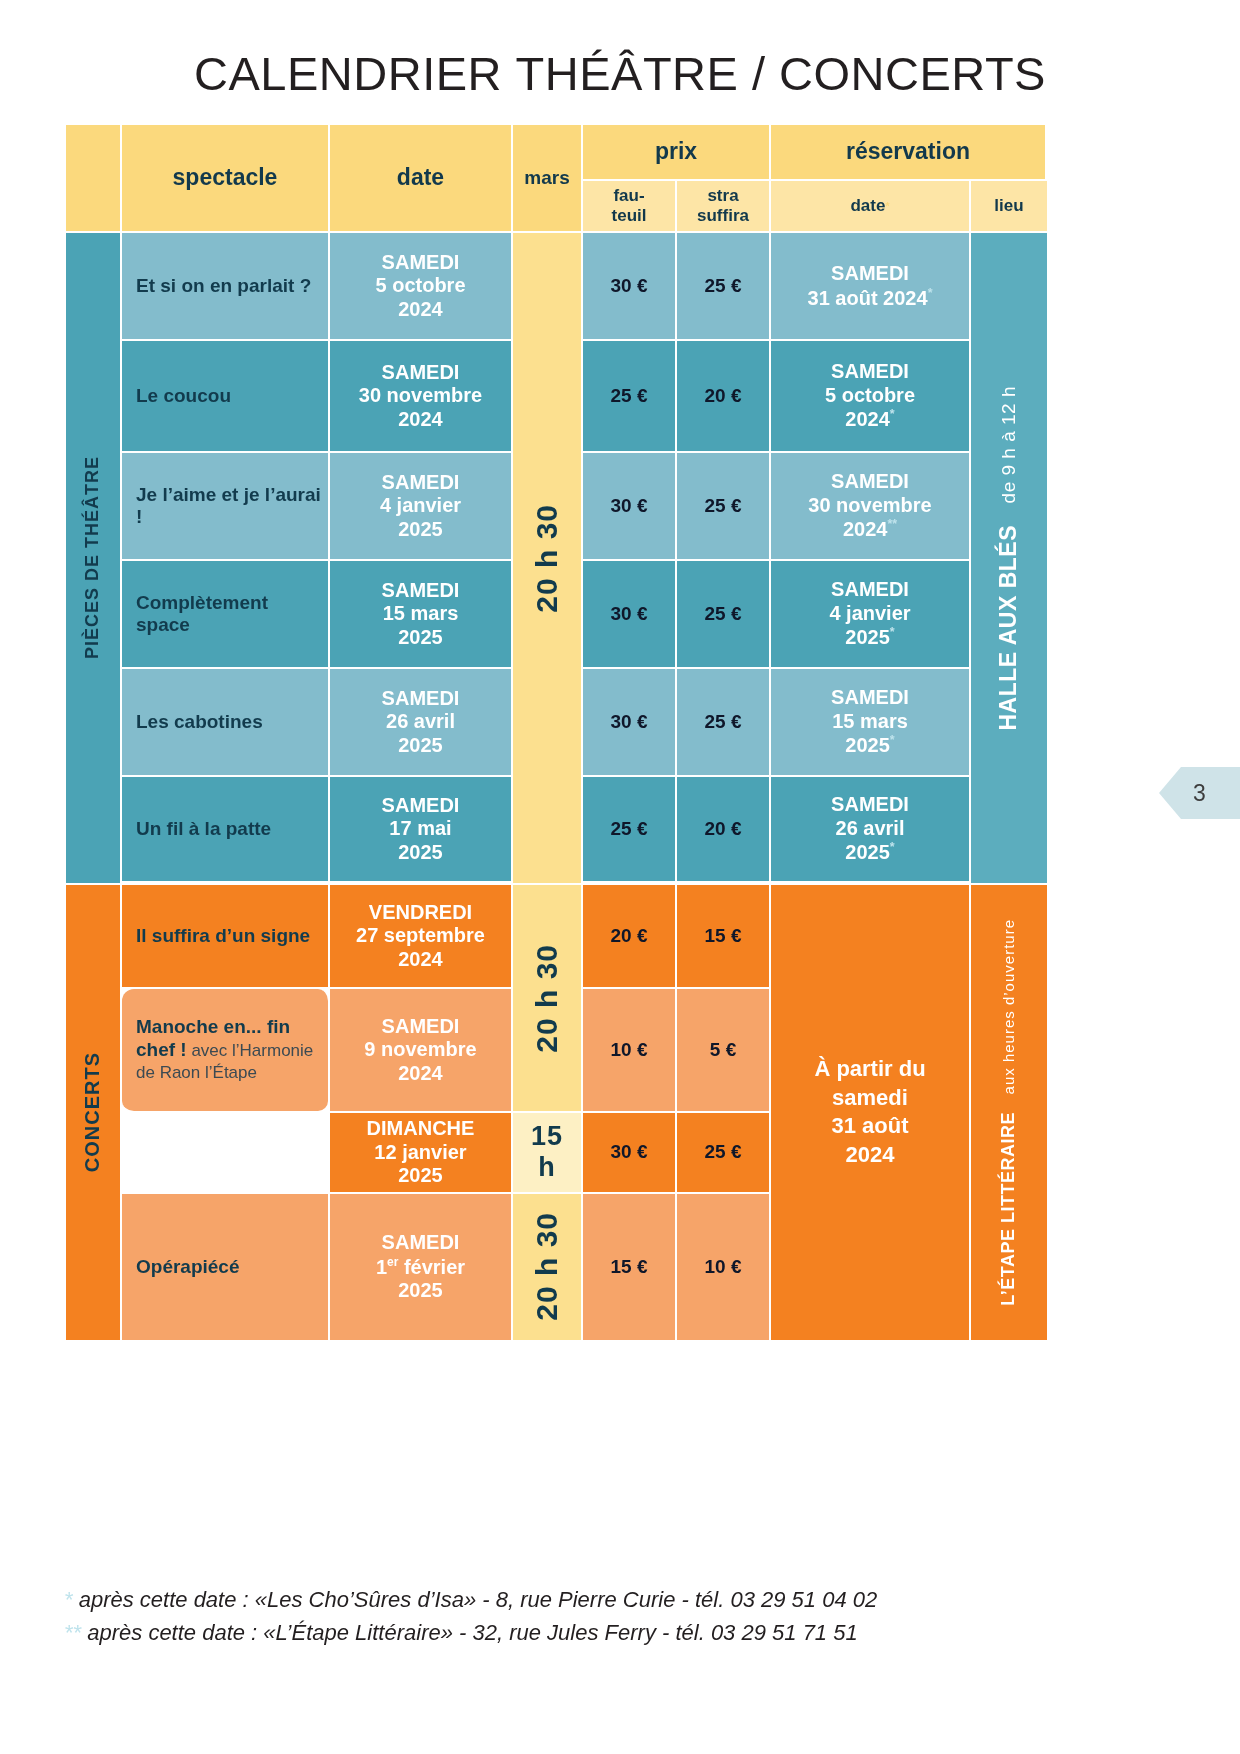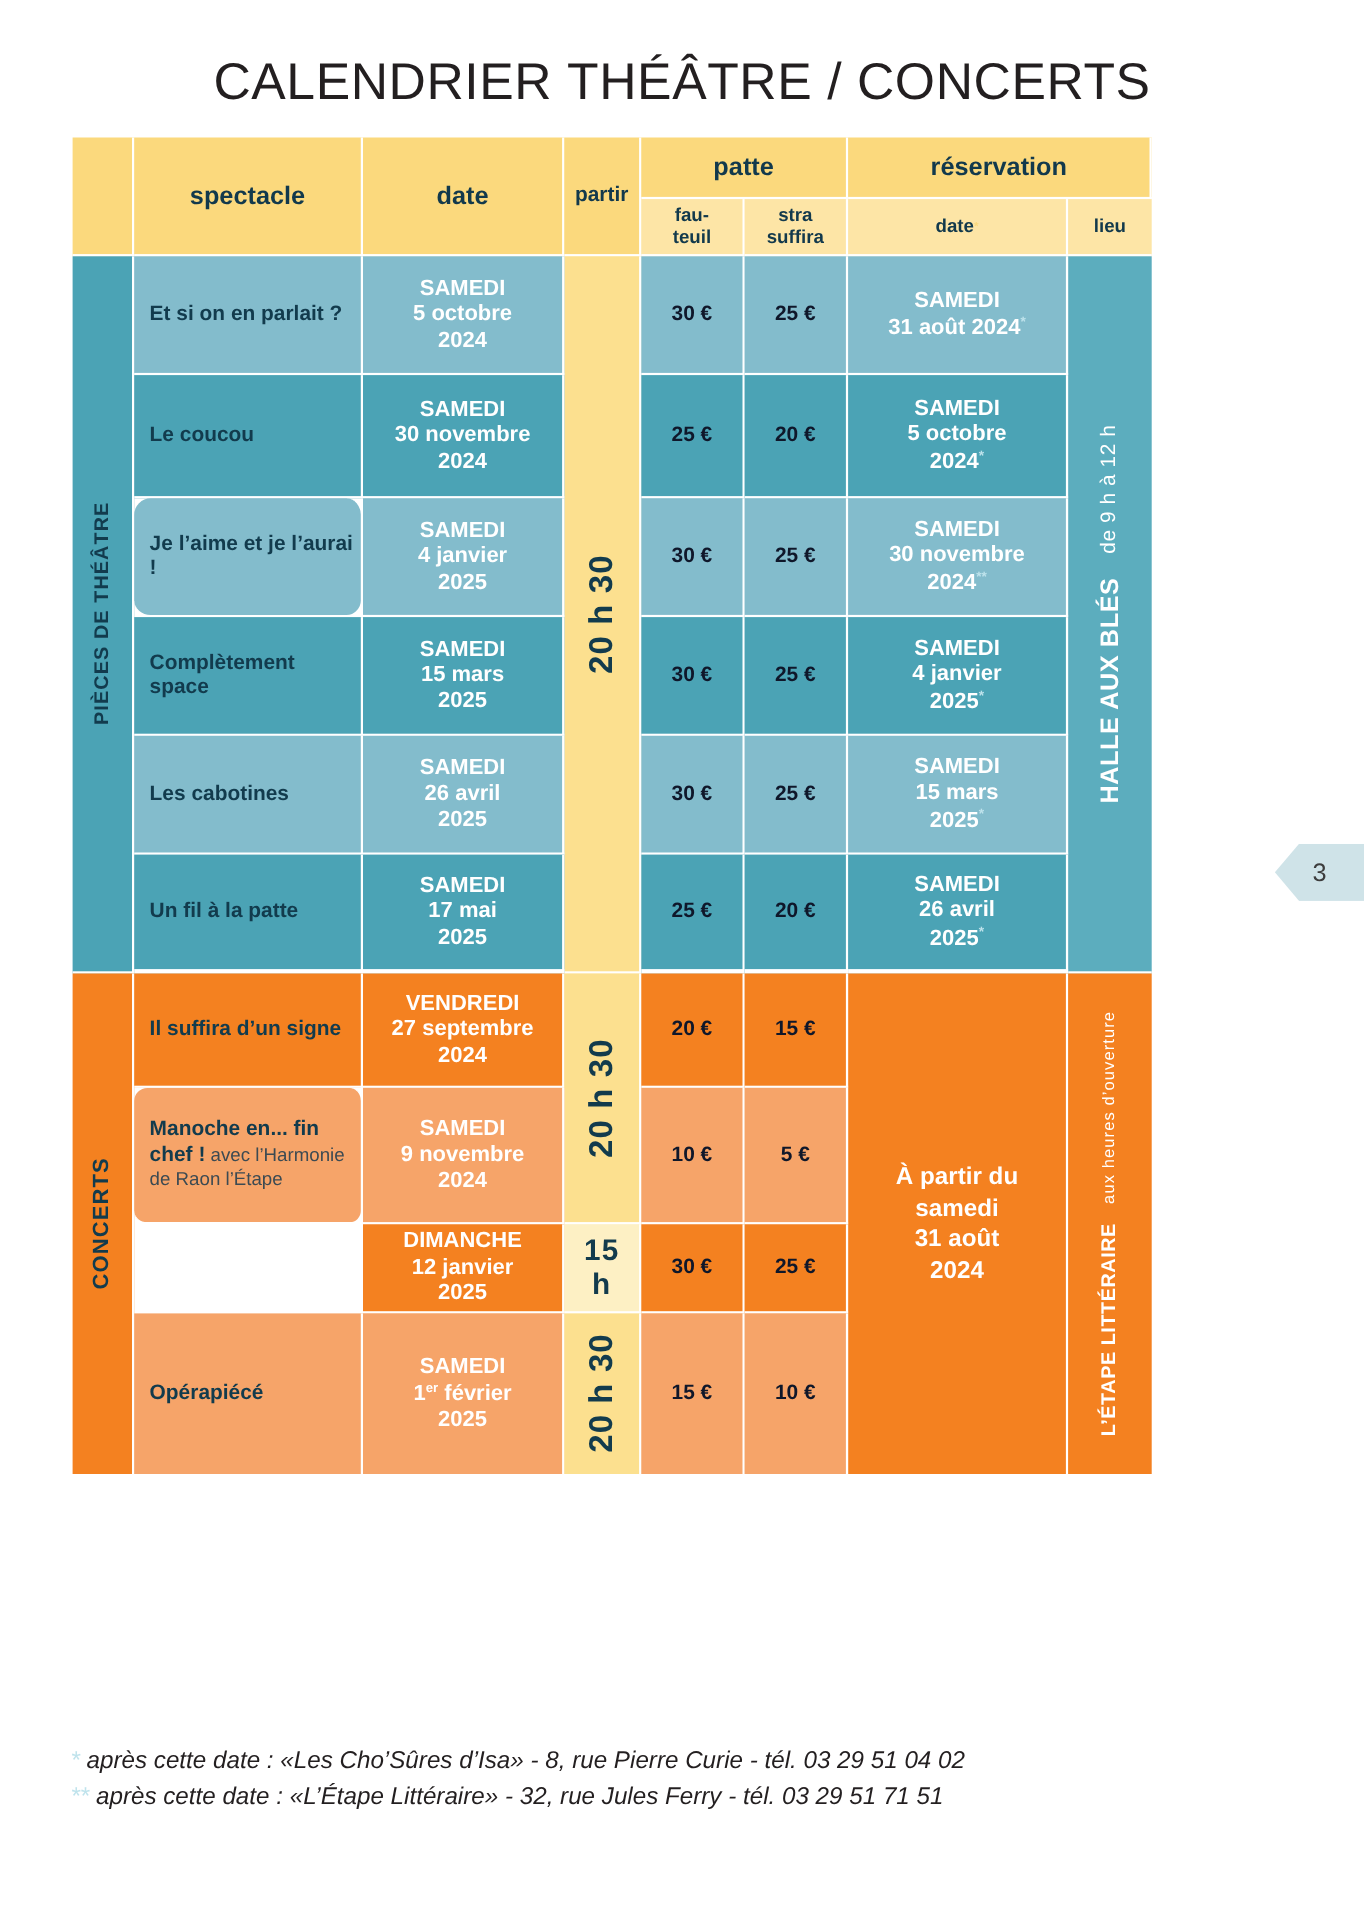--- a/index.html
+++ b/index.html
@@ -132,22 +132,22 @@
 
   <div class="title">
     <span class="light">CALENDRIER </span><span class="bold">THÉÂTRE / CONCERTS</span>
   </div>
 
   <div class="table">
 
     <div class="cell hdr-blank" style="grid-row:1/span 2;grid-column:1;border-right:2px solid #fff;"></div>
     <div class="cell hdr-dark h-spectacle" style="grid-row:1/span 2;grid-column:2;">spectacle</div>
     <div class="cell hdr-dark h-date" style="grid-row:1/span 2;grid-column:3;">date</div>
-    <div class="cell hdr-dark h-heure" style="grid-row:1/span 2;grid-column:4;">partir</div>
-    <div class="cell hdr-dark h-prix" style="grid-row:1;grid-column:5/span 2;height:56px;">patte</div>
+    <div class="cell hdr-dark h-heure" style="grid-row:1/span 2;grid-column:4;">mars</div>
+    <div class="cell hdr-dark h-prix" style="grid-row:1;grid-column:5/span 2;height:56px;">prix</div>
     <div class="cell hdr-dark h-resa" style="grid-row:1;grid-column:7/span 2;height:56px;">réservation</div>
 
     <div class="cell hdr-light h-sub" style="grid-row:2;grid-column:5;height:52px;flex-direction:column;gap:0;">
       <span>fau-</span>
       <span>teuil</span>
     </div>
     <div class="cell hdr-light h-sub" style="grid-row:2;grid-column:6;height:52px;flex-direction:column;gap:0;">
       <span>stra</span>
       <span>suffira</span>
     </div>
@@ -194,21 +194,21 @@
       <span>2024</span>
     </div>
     <div class="cell th-b pr" style="grid-row:4;grid-column:5;">25 €</div>
     <div class="cell th-b pr" style="grid-row:4;grid-column:6;">20 €</div>
     <div class="cell th-b rs" style="grid-row:4;grid-column:7;flex-direction:column;">
       <span>SAMEDI</span>
       <span>5 octobre</span>
       <span><span>2024</span><span class="star sup">*</span></span>
     </div>
 
-    <div class="cell th-a ttl" style="grid-row:5;grid-column:2;height:108px;border-radius:15px;">
+    <div class="cell th-a ttl" style="grid-row:5;grid-column:2;height:108px;">
         <span>Je l’aime et je l’aurai !</span>
       </div>
     <div class="cell th-a dt" style="grid-row:5;grid-column:3;flex-direction:column;">
       <span>SAMEDI</span>
       <span>4 janvier</span>
       <span>2025</span>
     </div>
     <div class="cell th-a pr" style="grid-row:5;grid-column:5;">30 €</div>
     <div class="cell th-a pr" style="grid-row:5;grid-column:6;">25 €</div>
     <div class="cell th-a rs" style="grid-row:5;grid-column:7;flex-direction:column;">

